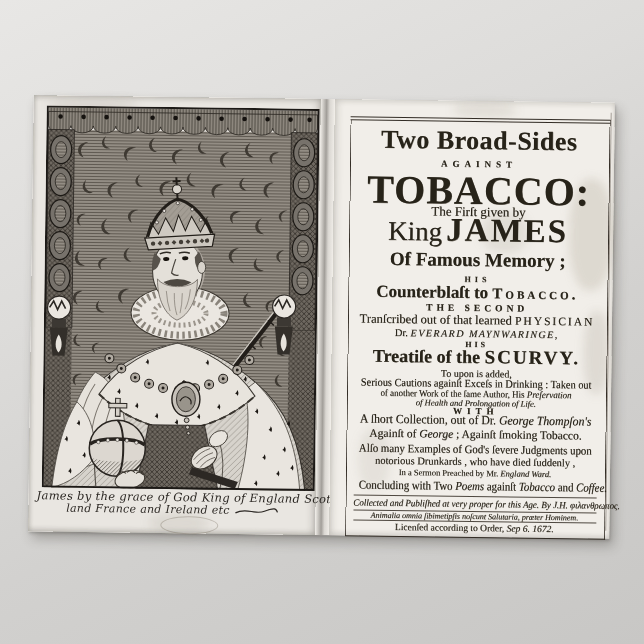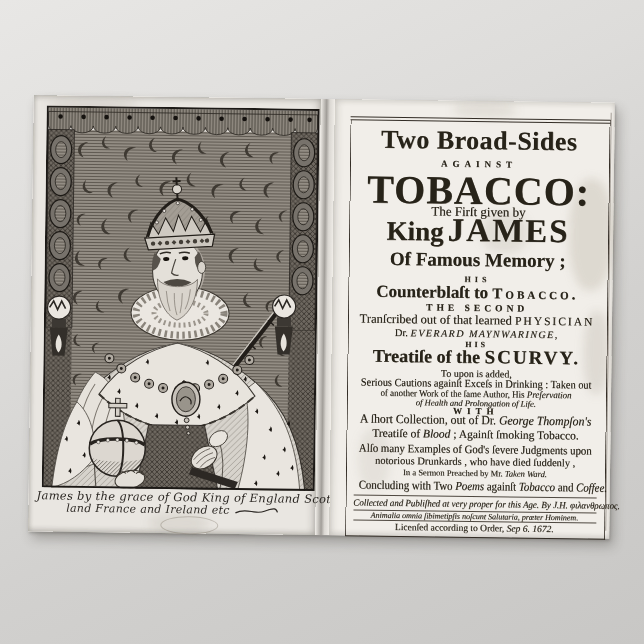--- a/index.html
+++ b/index.html
@@ -32,21 +32,21 @@
   .rule{position:absolute;left:24px;width:243px;height:1px;background:rgba(50,44,35,.85);}
   .it{font-style:italic;}
   .sc{font-variant-caps:small-caps;}
   .cond{transform:scaleX(.94);transform-origin:50% 50%;}
   .cond9{transform:scaleX(.90);transform-origin:50% 50%;}
   .l01{top:25px;font-size:26px;font-weight:bold;letter-spacing:.5px;}
   .l02{top:58px;font-size:9px;letter-spacing:5px;font-weight:bold;}
   .l03{top:66px;font-size:40px;font-weight:bold;letter-spacing:1px;}
   .l04{top:103px;font-size:13px;}
   .l05{top:111px;}
-  .l05 .king{font-size:27px;font-weight:bold;}
+  .l05 .king{font-size:27px;}
   .l05 .james{font-size:33px;font-weight:bold;letter-spacing:2px;}
   .l06{top:148px;font-size:19px;font-weight:bold;}
   .l07{top:174px;font-size:8px;letter-spacing:4px;font-weight:bold;}
   .l08{top:182px;font-size:17px;font-weight:bold;}
   .l08 .tob{font-size:15px;letter-spacing:3px;}
   .l09{top:202px;font-size:9.5px;letter-spacing:4px;font-weight:bold;}
   .l10{top:212px;font-size:12.5px;}
   .l10 .caps{font-size:11.5px;letter-spacing:2px;}
   .l11{top:227px;font-size:10.5px;}
   .l11 .caps{font-style:italic;font-size:10px;letter-spacing:1.5px;}
@@ -421,24 +421,24 @@
       <div class="ln l10"><span>Tranſcribed out of that learned</span> <span class="caps">PHYSICIAN</span></div>
       <div class="ln l11"><span>Dr.</span> <span class="caps">EVERARD MAYNWARINGE,</span></div>
       <div class="ln l12"><span>HIS</span></div>
       <div class="ln l13"><span>Treatiſe of the</span> <span class="caps">SCURVY.</span></div>
       <div class="ln l14"><span>To upon is added,</span></div>
       <div class="ln l15 cond"><span>Serious Cautions againſt Exceſs in Drinking : Taken out</span></div>
       <div class="ln l16 cond"><span>of another Work of the ſame Author, His</span> <span class="it">Preſervation</span></div>
       <div class="ln l17 it"><span>of Health and Prolongation of Life.</span></div>
       <div class="ln l18"><span>WITH</span></div>
       <div class="ln l19 cond"><span>A ſhort Collection, out of Dr.</span> <span class="it">George Thompſon's</span></div>
-      <div class="ln l20"><span>Treatiſe of</span> <span class="it">Blood</span> <span>; Againſt ſmoking Tobacco.</span></div>
+      <div class="ln l20"><span>Againſt of</span> <span class="it">George</span> <span>; Againſt ſmoking Tobacco.</span></div>
       <div class="ln l21 cond"><span>Alſo many Examples of God's ſevere Judgments upon</span></div>
       <div class="ln l22"><span>notorious Drunkards , who have died ſuddenly ,</span></div>
-      <div class="ln l23"><span>In a Sermon Preached by Mr.</span> <span class="it">Taken Ward.</span></div>
+      <div class="ln l23"><span>In a Sermon Preached by Mr.</span> <span class="it">England Ward.</span></div>
       <div class="ln l24 cond9"><span>Concluding with Two</span> <span class="it">Poems</span> <span>againſt</span> <span class="it">Tobacco</span> <span>and</span> <span class="it">Coffee.</span></div>
       <div class="rule r1"></div>
       <div class="ln l25 it cond"><span>Collected and Publiſhed at very proper for this Age. By J.H.</span> <span>φιλανθρωπος.</span></div>
       <div class="rule r2"></div>
       <div class="ln l26 it"><span>Animalia omnia ſibimetipſis noſcunt Salutaria, præter Hominem.</span></div>
       <div class="rule r3"></div>
       <div class="ln l27"><span>Licenſed according to Order,</span> <span class="it">Sep 6. 1672.</span></div>
     </div>
 
   </div>

